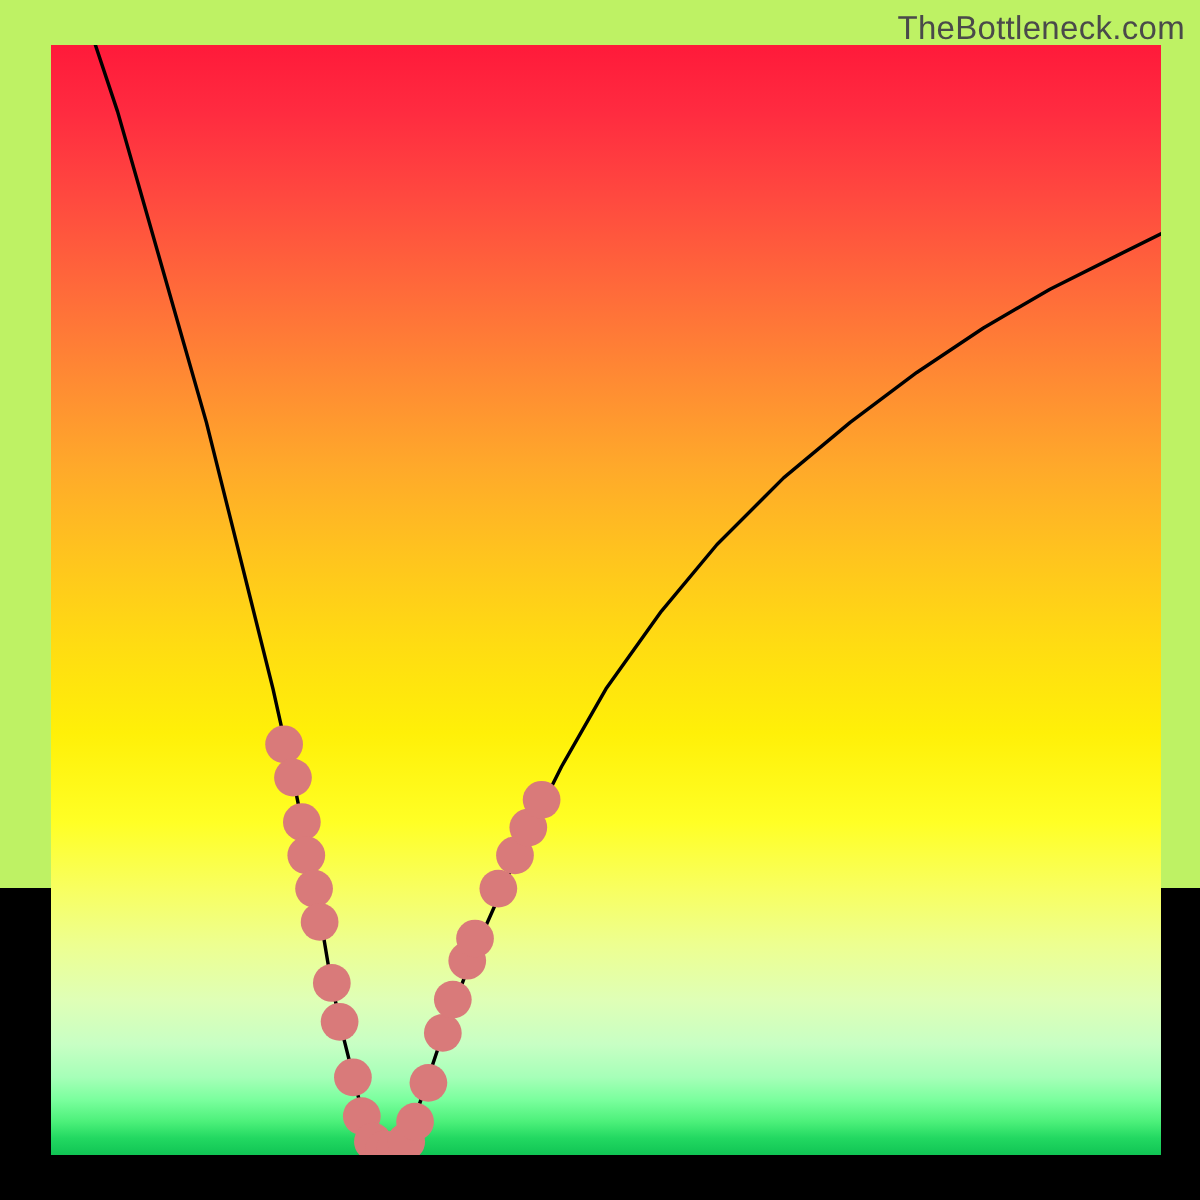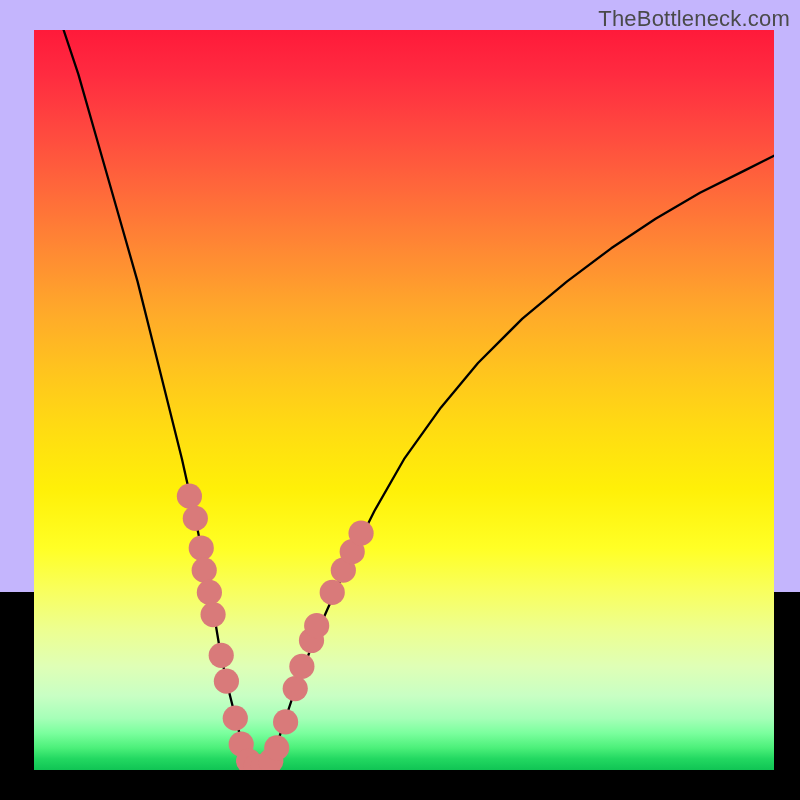--- a/index.html
+++ b/index.html
@@ -10,21 +10,21 @@
     overflow: hidden;
     background: #000;
     font-family: Arial, Helvetica, sans-serif;
   }
   .frame {
     position: absolute;
     left: 0;
     top: 0;
     width: 800px;
     height: 592px;
-    background: #c4b5fd;
+    background: #bef264;
   }
   .plot {
     position: absolute;
     left: 34px;
     top: 30px;
     width: 740px;
     height: 740px;
     
     background: linear-gradient(
       to bottom,

